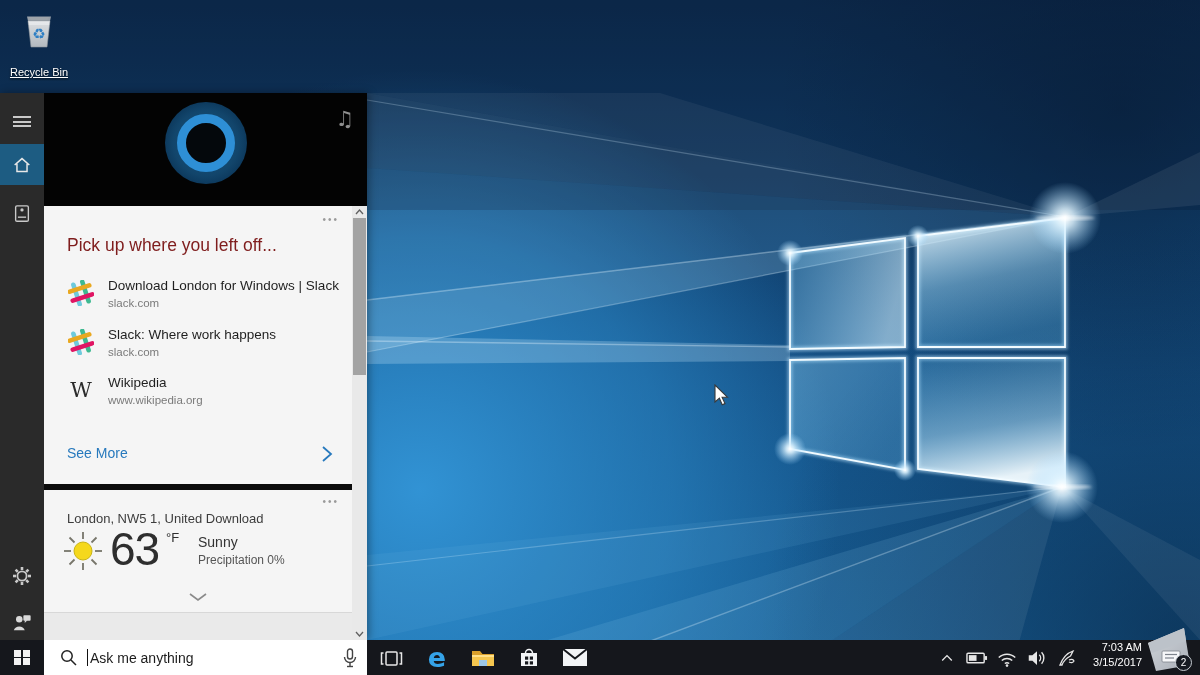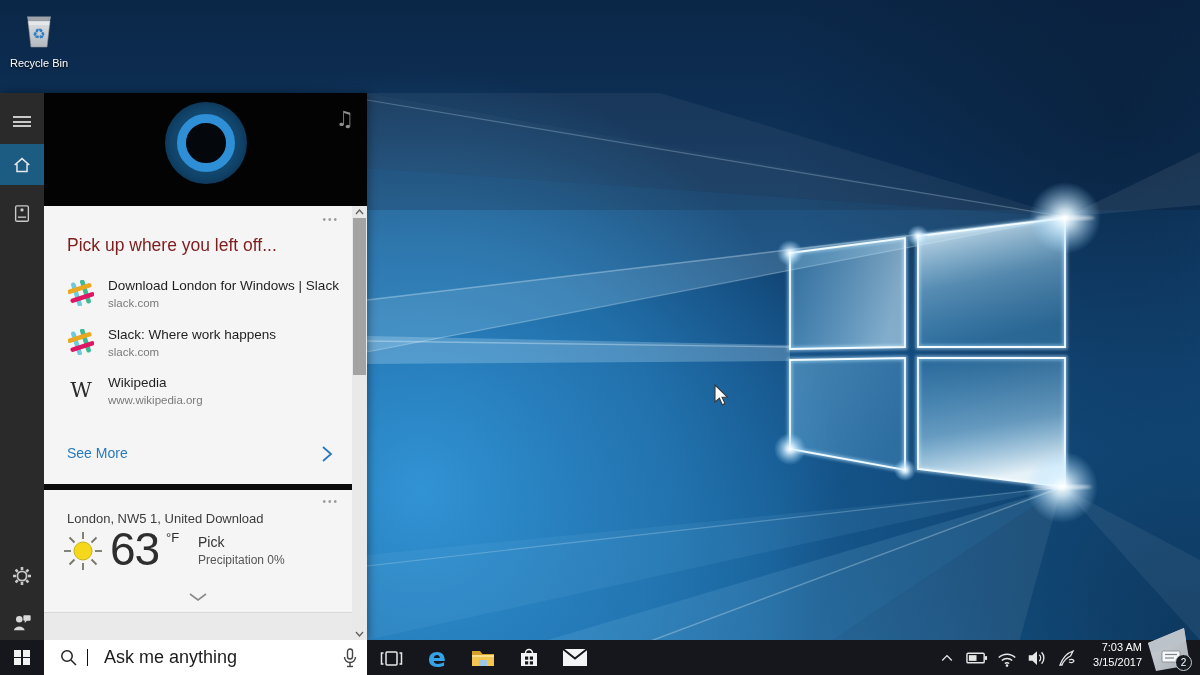--- a/index.html
+++ b/index.html
@@ -5,21 +5,21 @@
   html,body{margin:0;padding:0;background:#000;}
   #desktop{position:relative;width:1200px;height:675px;overflow:hidden;
     font-family:"Liberation Sans","DejaVu Sans",sans-serif;
     background:linear-gradient(180deg,#0d2c50 0%,#145085 55%,#176199 100%);}
 
   
   #wallpaper{position:absolute;left:0;top:0;}
 
   
   #recycle-bin{position:absolute;left:8px;top:8px;width:62px;text-align:center;cursor:default;}
-  #recycle-bin .rb-label{color:#fff;font-size:11px;text-shadow:0 1px 2px rgba(0,0,0,.9);margin-top:1px;}
+  #recycle-bin .rb-label{color:#fff;font-size:11px;text-shadow:0 1px 2px rgba(0,0,0,.9);margin-top:10px;text-decoration:underline;}
   #recycle-bin .rb-symbol{position:absolute;left:0;top:17px;width:62px;text-align:center;
      font-size:15px;color:#2e7fc4;font-family:"DejaVu Sans",sans-serif;}
 
   
   #cortana-panel{position:absolute;left:0;top:93px;width:367px;height:547px;display:flex;
      box-shadow:2px 0 8px rgba(0,0,0,.35);}
   #cortana-sidebar{width:44px;background:#2a2a2a;position:relative;flex:0 0 44px;}
   .side-btn{position:absolute;left:0;width:44px;height:41px;display:flex;align-items:center;justify-content:center;}
   .side-btn.selected{background:#1d5c82;}
   .hamburger span{display:block;width:18px;height:2px;background:#c9c9c9;margin:2.5px 0;}
@@ -59,22 +59,22 @@
   #sb-up{top:0;} #sb-down{bottom:0;}
 
   
   #taskbar{position:absolute;left:0;top:640px;width:1200px;height:35px;background:#15171c;}
   #start-button{position:absolute;left:0;top:0;width:44px;height:35px;display:flex;align-items:center;justify-content:center;cursor:pointer;}
   .win-grid{display:grid;grid-template-columns:7px 7px;grid-template-rows:7px 7px;gap:1.5px;}
   .win-grid div{background:#f2f2f2;}
   #search-box{position:absolute;left:44px;top:0;width:323px;height:35px;background:#fff;display:flex;align-items:center;}
   #search-box svg{flex:0 0 auto;}
   #search-caret{width:1px;height:17px;background:#111;margin-left:10px;}
-  #search-input{border:none;outline:none;background:transparent;font-size:18px;color:#1c1c1c;
-      font-family:"Liberation Sans","DejaVu Sans",sans-serif;width:230px;margin-left:14px;}
+  #search-input{border:none;outline:none;background:transparent;font-size:14px;color:#1c1c1c;
+      font-family:"Liberation Sans","DejaVu Sans",sans-serif;width:230px;margin-left:0;}
   #search-input::placeholder{color:#1c1c1c;opacity:1;}
   #mic-icon{position:absolute;right:10px;top:8px;}
   #app-icons{position:absolute;left:368px;top:0;height:35px;display:flex;}
   .app-btn{width:46px;height:35px;display:flex;align-items:center;justify-content:center;cursor:pointer;}
   .edge-e{font-size:27px;font-weight:bold;color:#35a3e8;line-height:1;font-family:"DejaVu Sans",sans-serif;}
   #tray{position:absolute;left:932px;top:0;height:35px;display:flex;}
   .tray-btn{width:30px;height:35px;display:flex;align-items:center;justify-content:center;cursor:pointer;}
   #clock{position:absolute;left:1078px;top:0;width:64px;height:35px;color:#fff;font-size:11px;
       display:flex;flex-direction:column;text-align:right;line-height:1.35;cursor:default;}
   #action-flag{position:absolute;left:1146px;top:-13px;width:50px;height:48px;cursor:pointer;}
@@ -324,21 +324,21 @@
                 <line x1="33" y1="21" x2="40" y2="21"></line>
               <line x1="7.5" y1="7.5" x2="12.5" y2="12.5"></line>
                 <line x1="29.5" y1="29.5" x2="34.5" y2="34.5"></line>
               <line x1="7.5" y1="34.5" x2="12.5" y2="29.5"></line>
                 <line x1="29.5" y1="12.5" x2="34.5" y2="7.5"></line>
             </g>
             <circle cx="21" cy="21" r="9" fill="#f5d81c" stroke="#c9b415" stroke-width="1"></circle>
           </svg>
           <div id="weather-temp">63</div>
           <div id="weather-unit"><span class="deg">°</span><span>F</span></div>
-          <div id="weather-cond">Pick</div>
+          <div id="weather-cond">Sunny</div>
           <div id="weather-precip">Precipitation 0%</div>
           <svg id="weather-expand" width="20" height="10" viewBox="0 0 20 10">
             <polyline points="2,2 10,8 18,2" fill="none" stroke="#8a8a8a" stroke-width="1.6"></polyline>
           </svg>
         </div>
 
         <div id="next-card-strip"></div>
       </div>
 
       <div id="panel-scrollbar">

